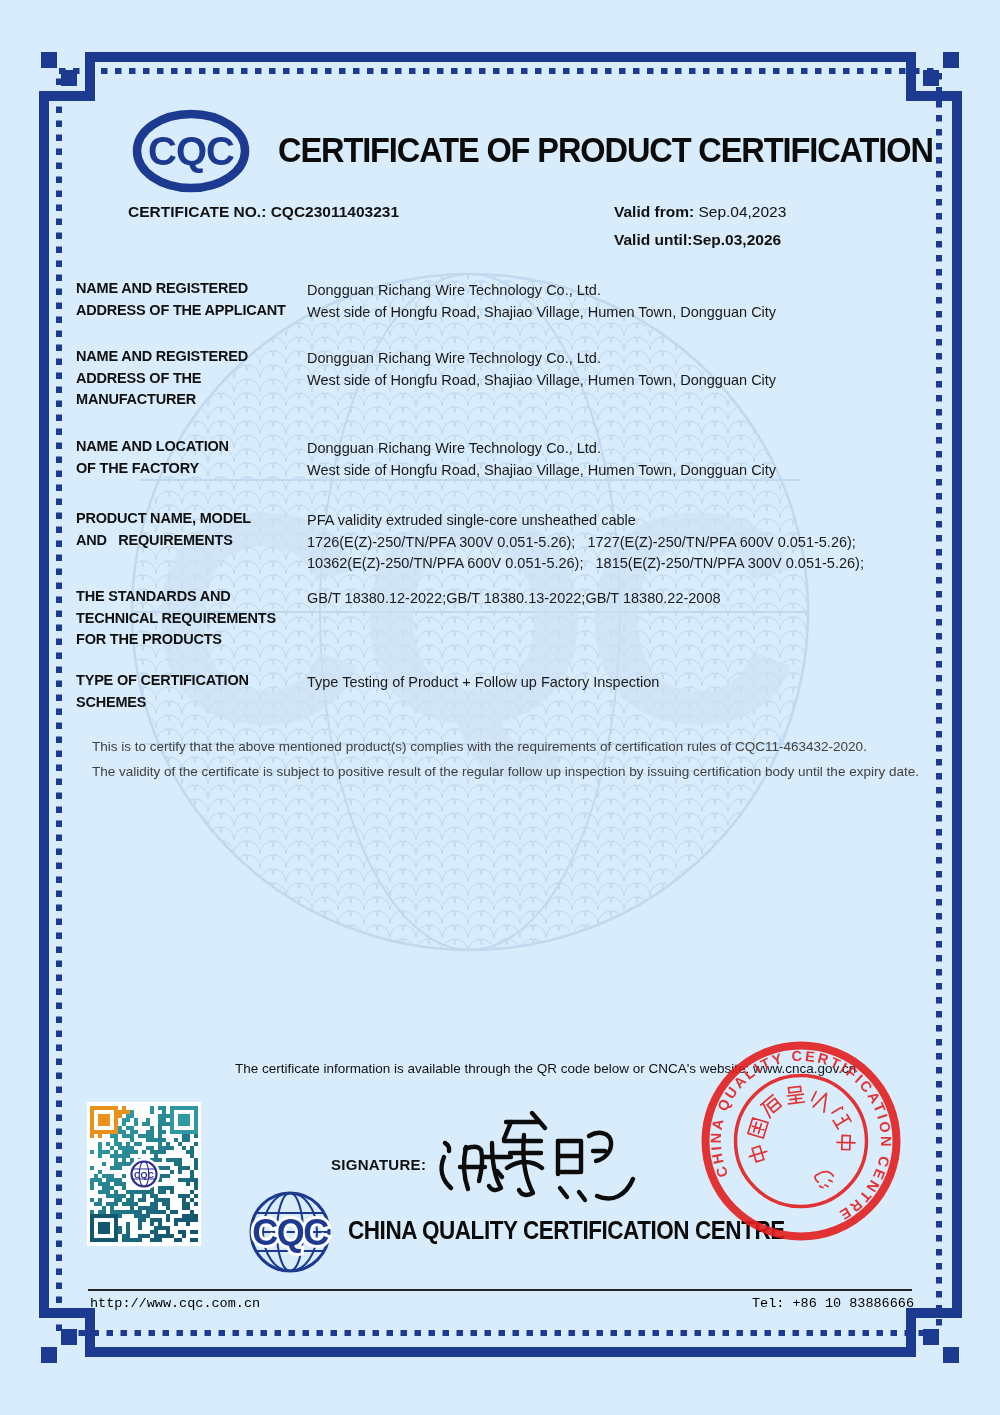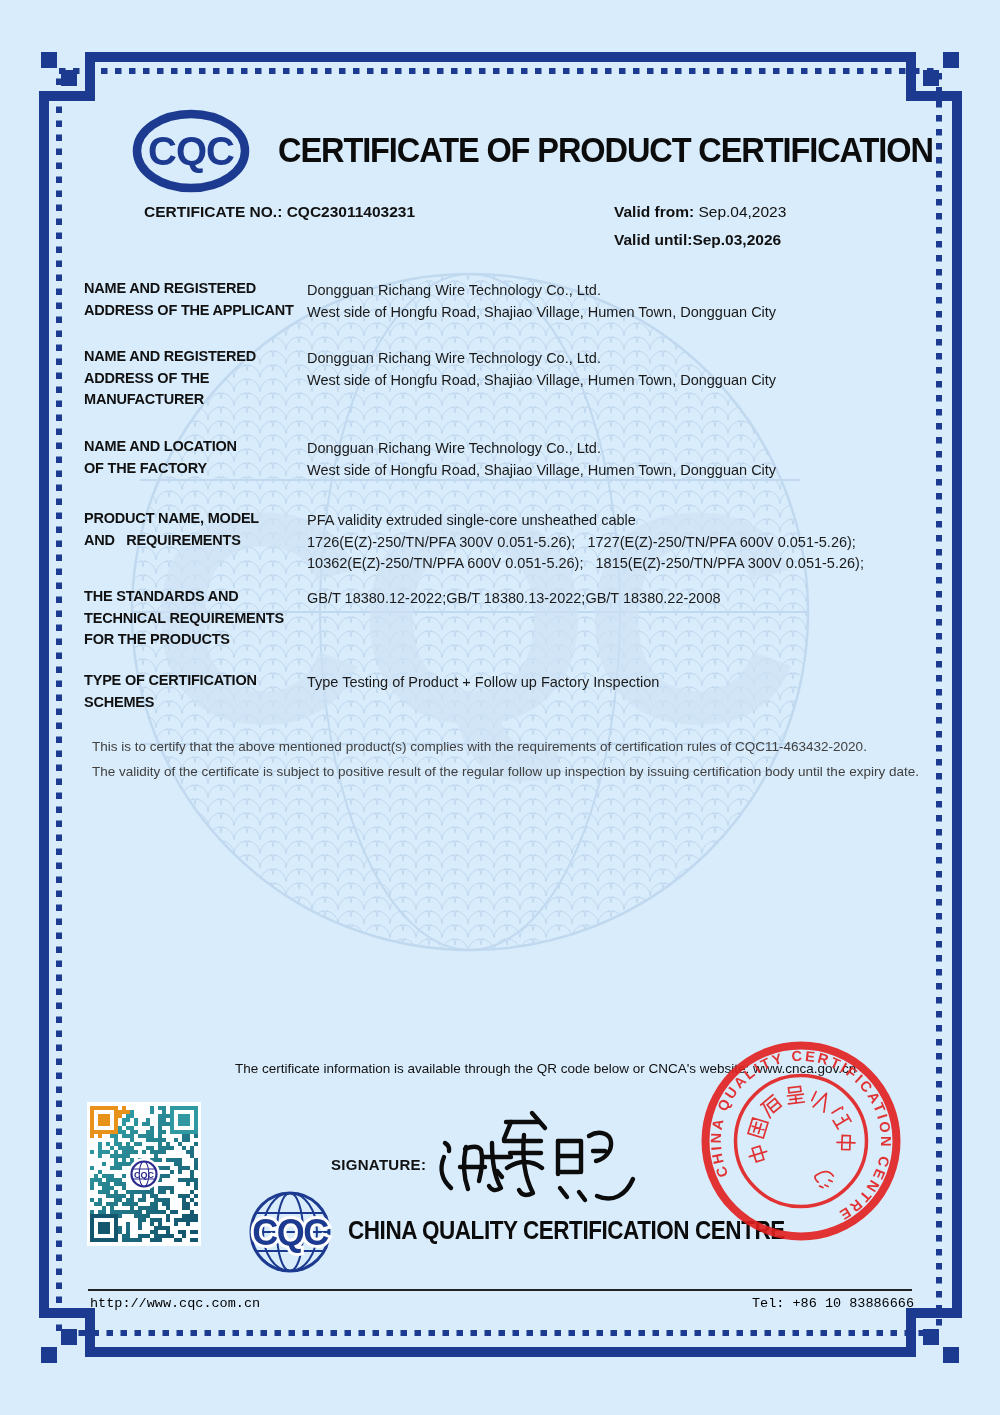--- a/index.html
+++ b/index.html
@@ -7,25 +7,25 @@
     position:relative;width:1000px;height:1415px;overflow:hidden;
     background:#d9ecfb;color:#111;
     font-family:"Liberation Sans", sans-serif;
   }
   .abs{position:absolute;}
   .pre{white-space:pre-wrap;}
   .page-title{
     left:278px;top:130px;font-size:35px;font-weight:700;letter-spacing:-1.2px;
     transform:scaleX(.93);transform-origin:left center;color:#0c0c0c;
   }
-  .certno{left:128px;top:203px;font-size:15.5px;font-weight:700;margin-left:16px;}
+  .certno{left:128px;top:203px;font-size:15.5px;font-weight:700;}
   .valid{left:614px;font-size:15.5px;}
   .valid b{font-weight:700;}
   .row-label{
-    left:84px;width:212px;font-size:14.5px;font-weight:700;line-height:21.5px;
+    left:76px;width:212px;font-size:14.5px;font-weight:700;line-height:21.5px;
     letter-spacing:-.2px;
   }
   .row-value{
     left:307px;width:600px;font-size:14.5px;line-height:21.5px;color:#1a1a1a;
   }
   .statement{left:92px;width:830px;font-size:13.5px;color:#404040;}
   .qr-info{left:235px;top:1061px;font-size:13.5px;}
   .sig-label{left:331px;top:1156px;font-size:15px;font-weight:700;letter-spacing:.3px;}
   .issuer-name{
     left:348px;top:1216px;font-size:25px;font-weight:700;letter-spacing:-.5px;

